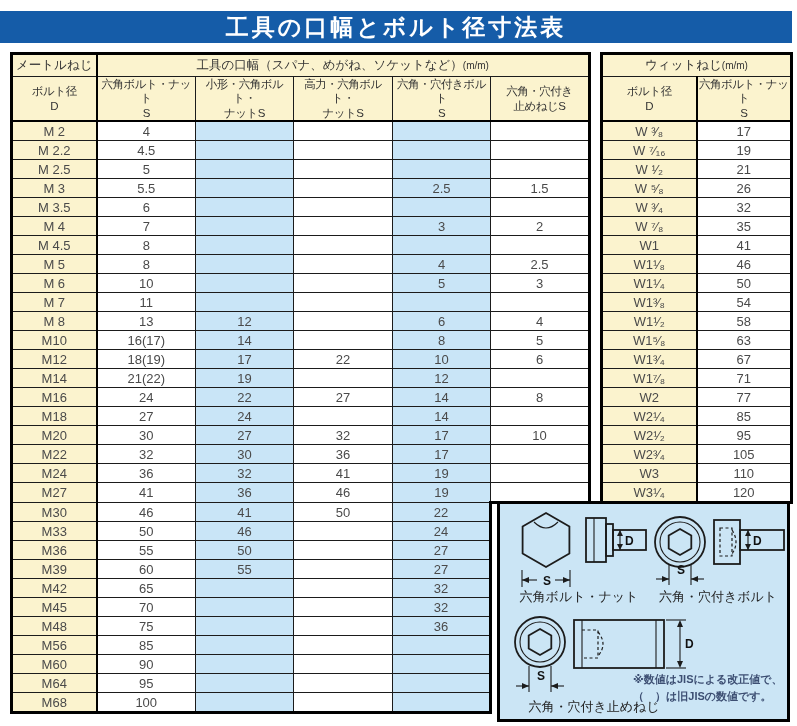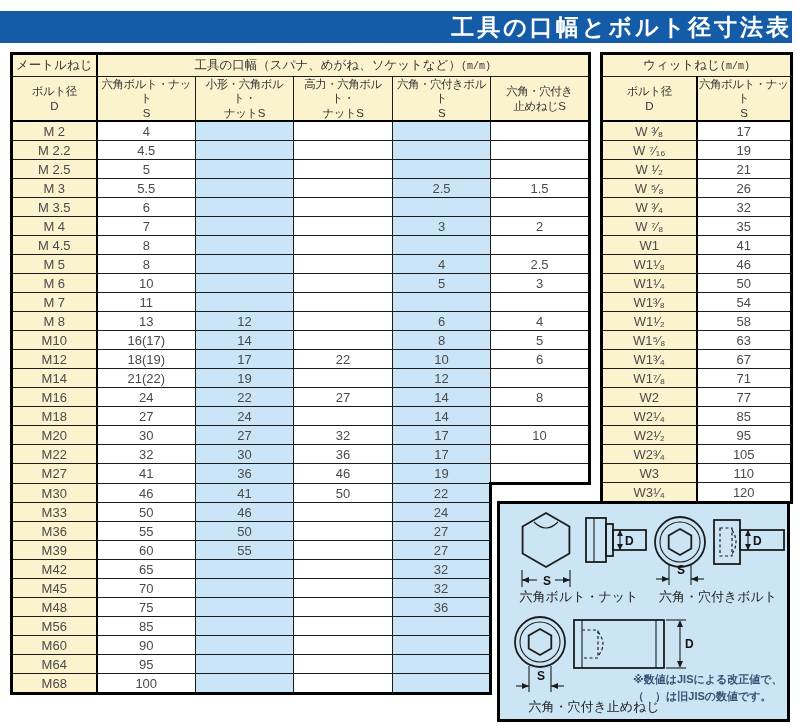--- a/index.html
+++ b/index.html
@@ -3,21 +3,21 @@
 <meta charset="utf-8">
 <style>
   html,body { margin:0; padding:0; background:#ffffff; }
   .page {
     position:relative; width:797px; height:726px; background:#ffffff;
     font-family:"Liberation Sans","DejaVu Sans",sans-serif; overflow:hidden;
   }
   .titlebar {
     position:absolute; left:0; top:11px; width:792px; height:32px;
     background:#155CA8; color:#ffffff; font-size:23px; font-weight:bold;
-    text-align:right; line-height:32px; letter-spacing:3px;
+    text-align:center; line-height:32px; letter-spacing:3px;
   }
   table { border-collapse:collapse; table-layout:fixed; position:absolute; }
   #metric-table { left:10px; top:52px; width:578px; }
   #whit-table   { left:600px; top:52px; width:190px; }
   td {
     border:1px solid #1b1b1b; text-align:center; vertical-align:middle;
     padding:0; color:#4a4a4a; font-size:13px; overflow:hidden;
   }
   .ycell { background:#FBF3CE; }
   .bcell { background:#C9E5F7; }
@@ -25,21 +25,21 @@
   .hdr1 { height:21px; color:#333333; font-size:12.5px; }
   .hdr2 { height:34px; color:#333333; font-size:11.5px; line-height:1.25;
           white-space:pre-line; letter-spacing:-0.5px; }
   tbody td { height:18px; }
   .bl3 { border-left:3px solid #000; }
   .bt3 { border-top:3px solid #000; }
   .br3 { border-right:3px solid #000; }
   .bb3 { border-bottom:3px solid #000; }
   .br2 { border-right:2px solid #000; }
   .bb2 { border-bottom:2px solid #000; }
-  .unit { font-size:10px; letter-spacing:0;font-family:Liberation Mono, monospace; }
+  .unit { font-size:10px; letter-spacing:0; }
   .diagram-box {
     position:absolute; left:497px; top:501px; width:293px; height:221px;
     background:#CBE5F5; border:3px solid #000; box-sizing:border-box;
   }
   .dlabel { position:absolute; text-align:center; font-size:13px; color:#222222; }
   #dlabel-1 { left:4px;   top:84px;  width:150px; }
   #dlabel-2 { left:148px; top:84px;  width:140px; }
   #dlabel-3 { left:4px;   top:194px; width:180px; }
   .note { position:absolute; left:133px; top:167px; font-size:11px;
           color:#3D4F73; line-height:1.5;font-weight:bold; }
@@ -231,20 +231,28 @@
         </tr>
         <tr>
           <td class="ycell bl3 br2">M22</td>
           <td class="wcell">32</td>
           <td class="bcell">30</td>
           <td class="wcell">36</td>
           <td class="bcell">17</td>
           <td class="wcell br3"></td>
         </tr>
         <tr>
+          <td class="ycell bl3 br2">M24</td>
+          <td class="wcell">36</td>
+          <td class="bcell">32</td>
+          <td class="wcell">41</td>
+          <td class="bcell">19</td>
+          <td class="wcell br3"></td>
+        </tr>
+        <tr>
           <td class="ycell bl3 br2">M27</td>
           <td class="wcell">41</td>
           <td class="bcell">36</td>
           <td class="wcell">46</td>
           <td class="bcell">19</td>
           <td class="wcell br3 bb3"></td>
         </tr>
         <tr>
           <td class="ycell bl3 br2">M30</td>
           <td class="wcell">46</td>

